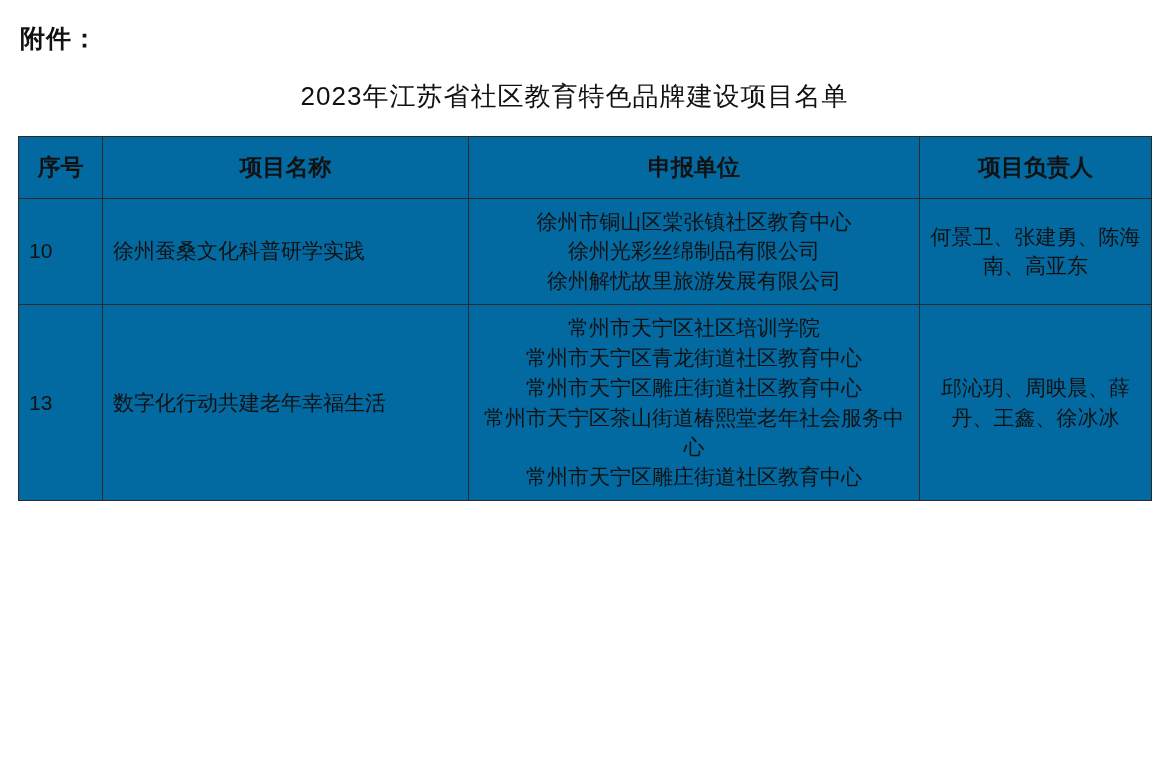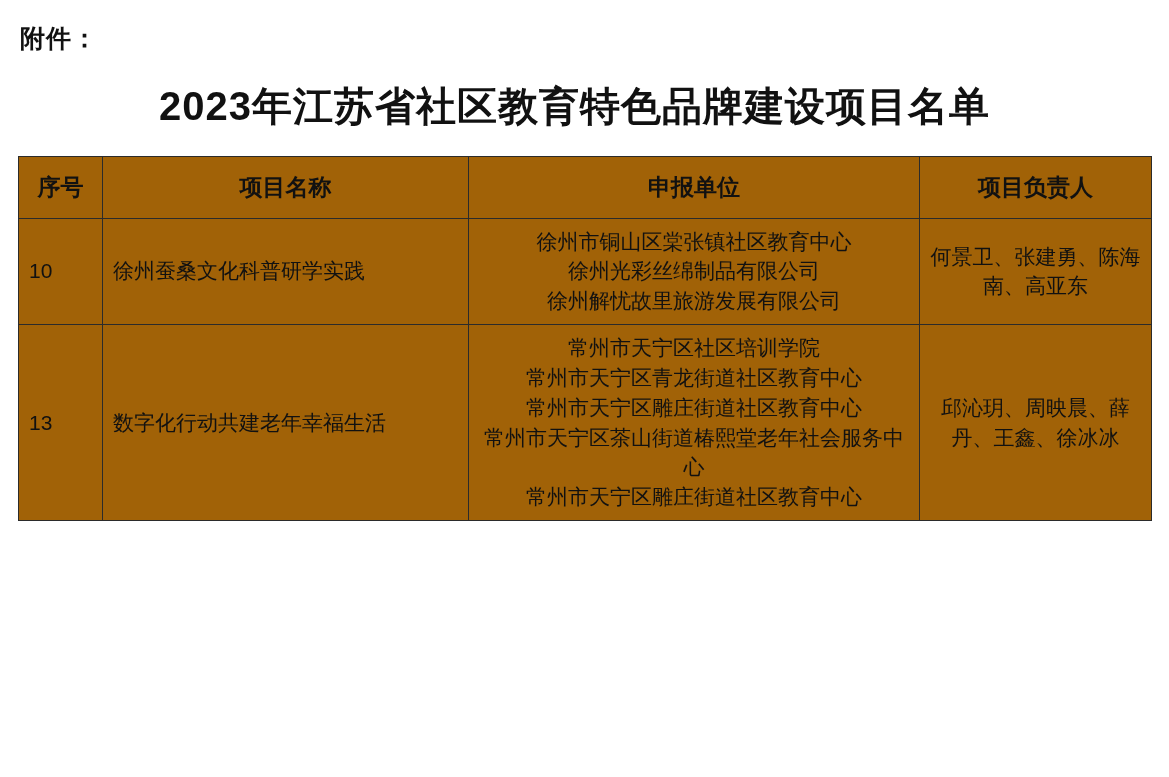--- a/index.html
+++ b/index.html
@@ -23,33 +23,33 @@
   }
   .attachment-label {
     font-size: 25px;
     font-weight: bold;
     letter-spacing: 1px;
     margin: 0 0 6px 2px;
     color: #111;
   }
   .doc-title {
     text-align: center;
-    font-size: 40px;
-    font-weight: bold;
+    font-size: 26px;
+    font-weight: normal;
     letter-spacing: 1px;
     color: #111;
     margin: 24px 0 22px 0;
     padding-right: 12px;
   }
   table.listing {
     border-collapse: collapse;
     width: 1133px;
     margin: 0 auto;
     table-layout: fixed;
-    background: #a16207;
+    background: #0369a1;
   }
   table.listing th,
   table.listing td {
     border: 1.5px solid #2b2b2b;
     padding: 8px 10px;
     vertical-align: middle;
     font-size: 21px;
     line-height: 1.42;
     color: #111;
   }

